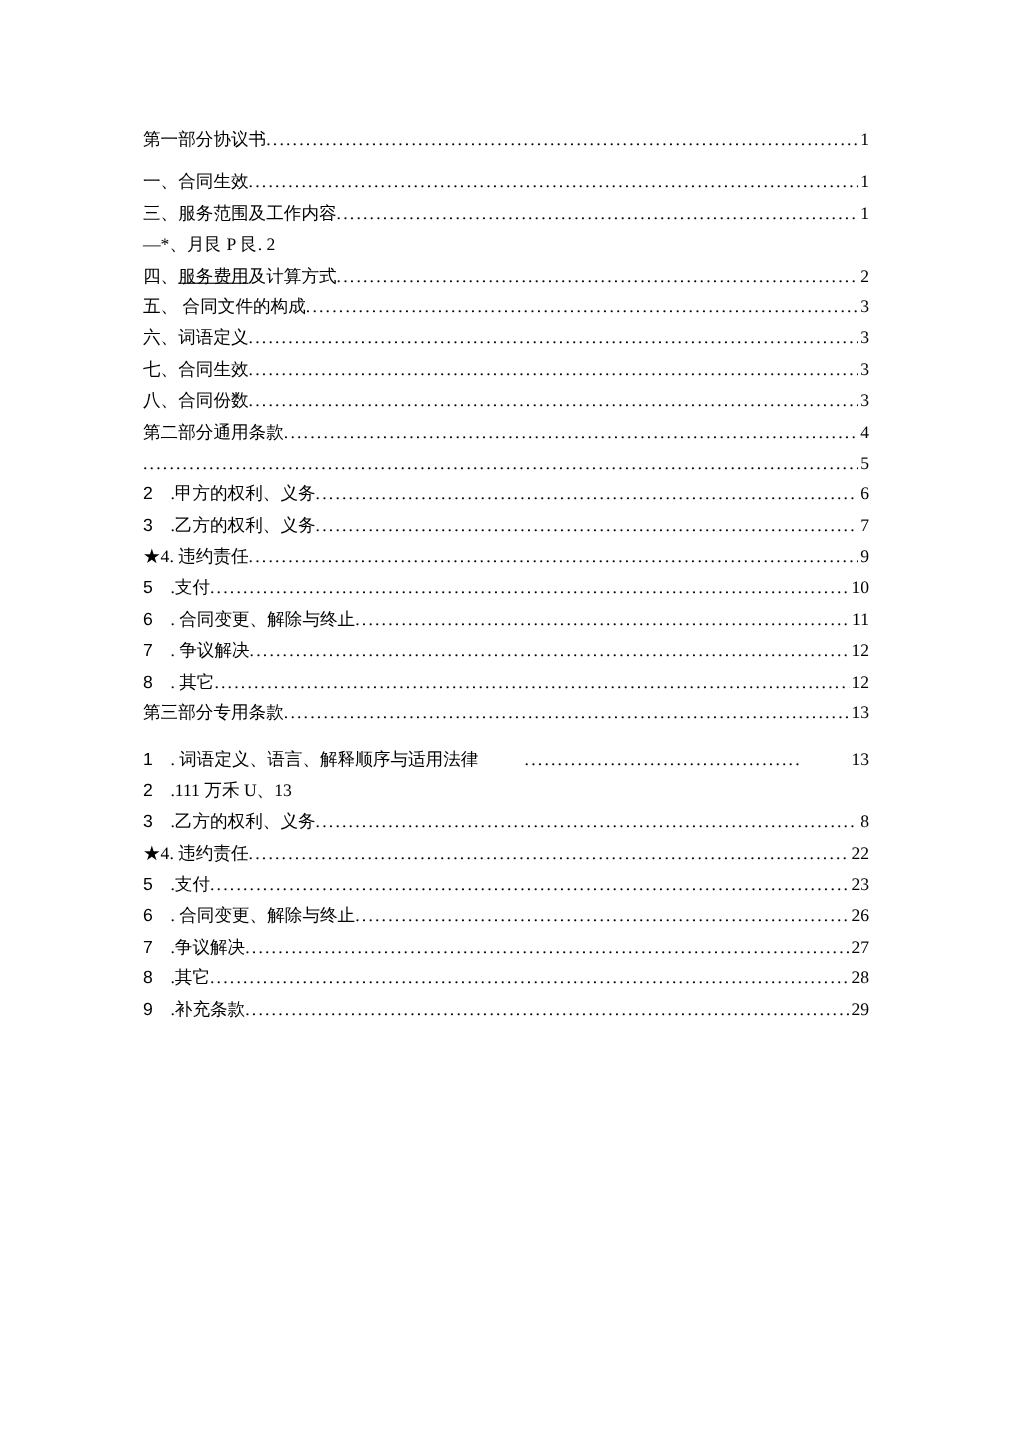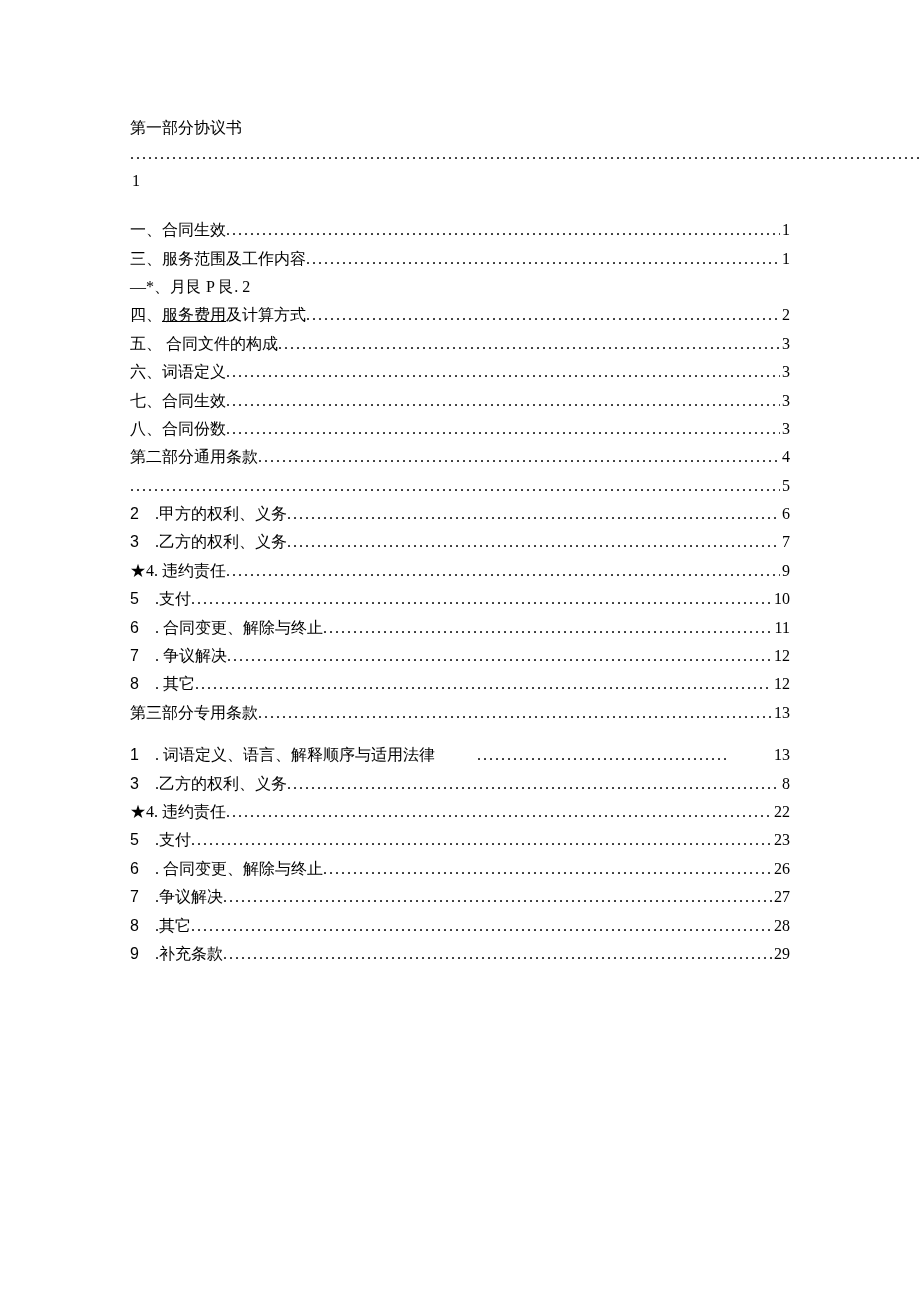--- a/index.html
+++ b/index.html
@@ -52,22 +52,21 @@
     }
     .num-prefix {
       display: inline-block;
       font-family: Arial, sans-serif;
     }
     .section-gap {
       margin-top: 16px;
       gap: 42px;
     }
     .toc-section-top {
-      margin-bottom: 23px;
-      flex-direction: column;
+      margin-bottom: 12px;
     }
   </style>
 </head>
 <body>
 
 <div class="toc-container" id="toc-root">
 <div class="toc-entry toc-section-top">
       <span class="toc-label"><span>第一部分协议书</span></span>
       <span class="toc-leader"></span>
       <span class="toc-page">1</span>
@@ -155,20 +154,21 @@
     <div class="toc-entry">
       <span class="toc-label"><span>第三部分专用条款</span></span>
       <span class="toc-leader"></span>
       <span class="toc-page">13</span>
     </div>
     <div class="toc-entry section-gap">
       <span class="toc-label"><span class="num-prefix">1</span> <span>. 词语定义、语言、解释顺序与适用法律 </span></span>
       <span class="toc-leader"></span>
       <span class="toc-page">13</span>
     </div>
+    <div class="toc-plain"><span class="num-prefix">2</span> <span>.111 万禾 U、13</span></div>
     <div class="toc-entry">
       <span class="toc-label"><span class="num-prefix">3</span> <span>.乙方的权利、义务</span></span>
       <span class="toc-leader"></span>
       <span class="toc-page">8</span>
     </div>
     <div class="toc-entry">
       <span class="toc-label"><span>★4. 违约责任</span></span>
       <span class="toc-leader"></span>
       <span class="toc-page">22</span>
     </div>

